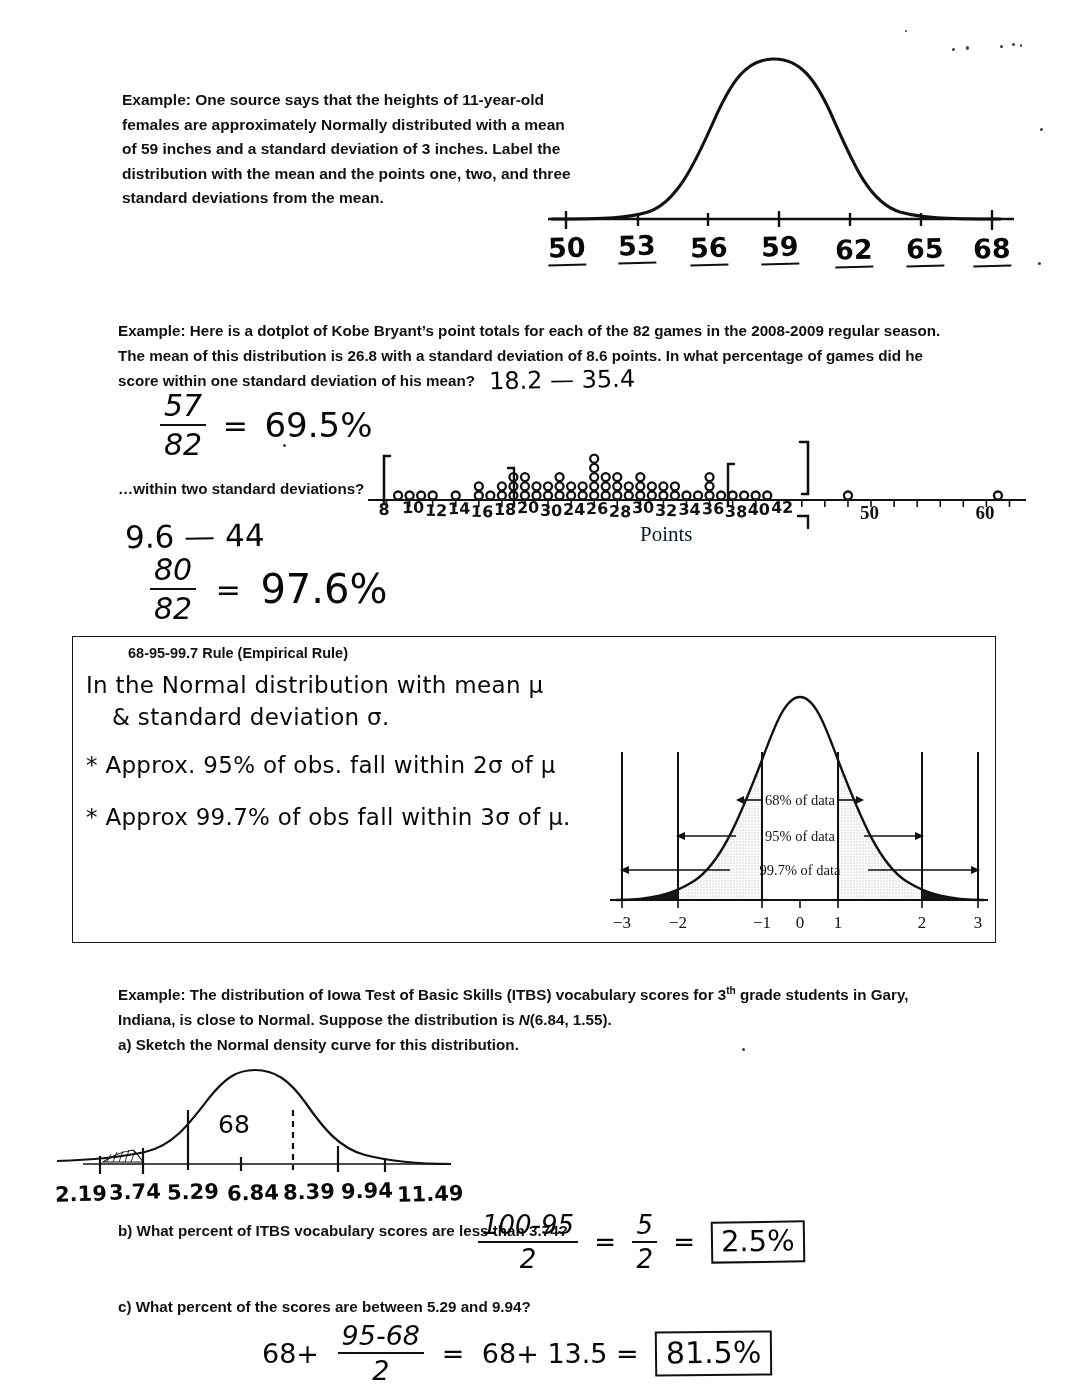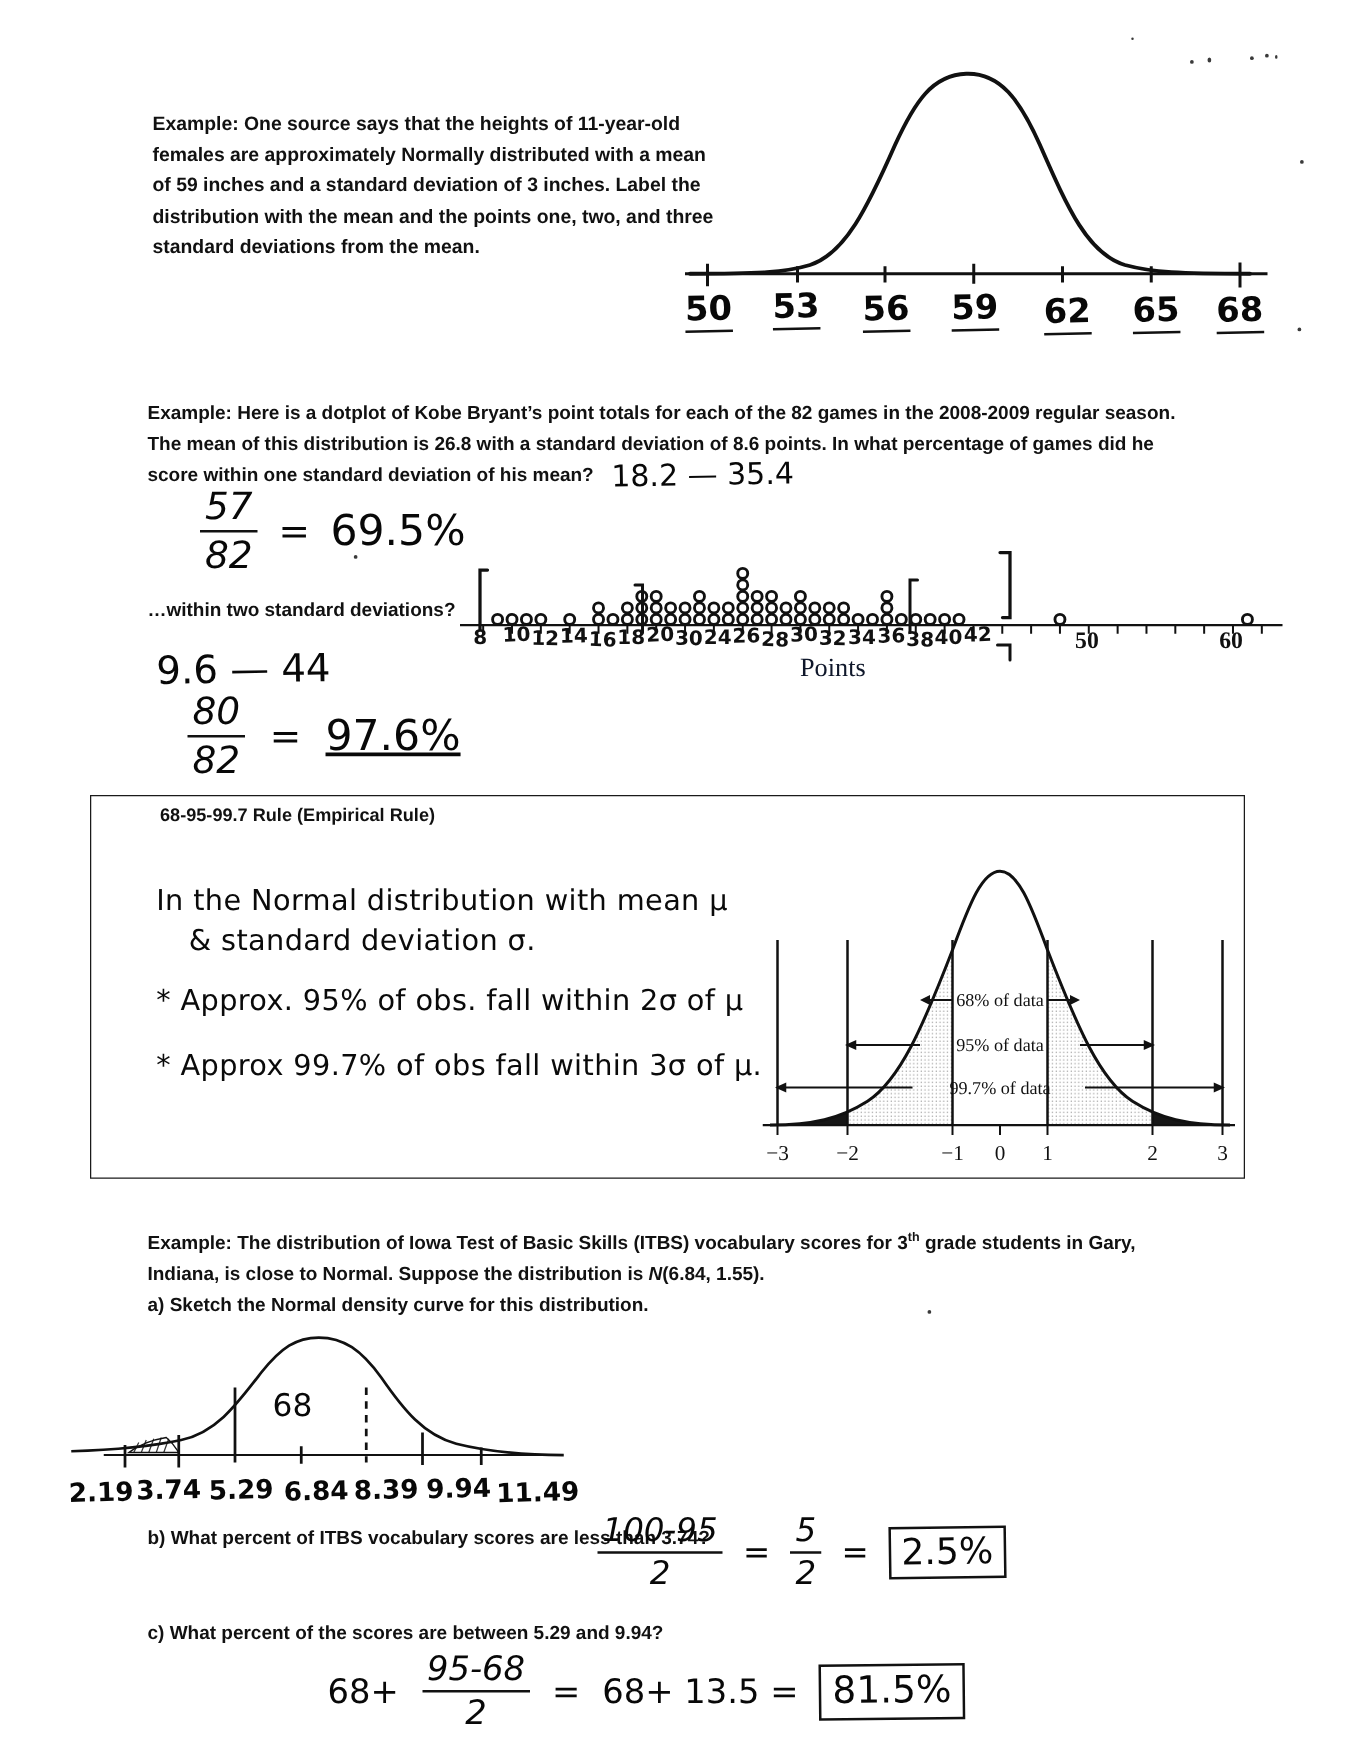--- a/index.html
+++ b/index.html
@@ -31,33 +31,33 @@
   .frac .num{display:block;border-bottom:2.6px solid #111;padding:0 4px 1px 4px;}
   .frac .den{display:block;padding-top:1px;}
   #hw-frac1{left:160px;top:388px;font-size:30px;}
   #hw-frac1 .eq{display:inline-block;vertical-align:middle;margin:0 7px;font-size:30px;}
   #hw-frac1 .res{display:inline-block;vertical-align:middle;font-size:34px;}
 
   #ex2-q2{left:78px;top:480px;font-size:15.2px;}
   #hw-range2{left:125px;top:518px;font-size:31px;transform:rotate(-1deg);}
   #hw-frac2{left:150px;top:552px;font-size:30px;}
   #hw-frac2 .eq{display:inline-block;vertical-align:middle;margin:0 10px;font-size:30px;}
-  #hw-frac2 .res{display:inline-block;vertical-align:middle;font-size:34px;text-decoration:underline;}
+  #hw-frac2 .res{display:inline-block;vertical-align:middle;font-size:40px;}
 
   
   #dotplot{left:368px;top:424px;width:660px;height:125px;}
   #dot-axislabels{left:368px;top:500px;width:660px;height:26px;}
   #dot-axislabels span{position:absolute;font-size:16px;font-family:"DejaVu Sans",sans-serif;
       font-weight:600;color:#111;}
   #dot-xtitle{left:640px;top:522px;font-size:21px;}
 
   
   #erbox{left:72px;top:636px;width:922px;height:305px;border:1.6px solid #1a1a1a;background:#fff;}
   #erbox-title{left:88px;top:645px;font-size:14.5px;font-weight:700;}
-  #er-notes{left:86px;top:704px;width:530px;margin-left:39px;}
+  #er-notes{left:86px;top:668px;width:530px;}
   #er-notes .ln{font-family:"DejaVu Sans",sans-serif;font-size:23px;color:#0a0a0a;
       letter-spacing:.3px;}
   #er-fig{left:610px;top:652px;width:380px;height:285px;}
 
   
   #ex3-text{left:78px;top:978px;width:900px;font-size:15.2px;line-height:25px;}
   #curve2{left:55px;top:1058px;width:400px;height:125px;}
   #curve2-labels{left:55px;top:1180px;width:400px;height:30px;}
   #curve2-labels span{position:absolute;font-size:21px;font-family:"DejaVu Sans",sans-serif;
       font-weight:600;transform:rotate(-1.5deg);}

